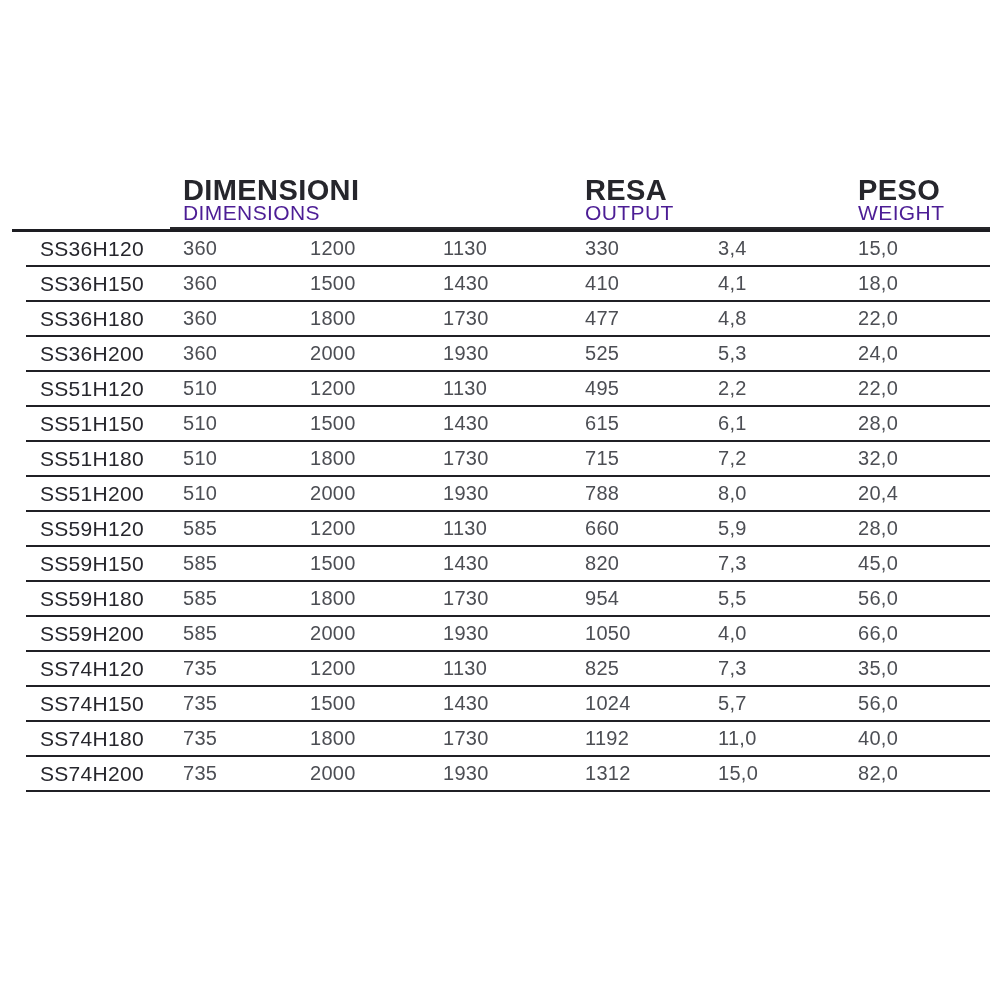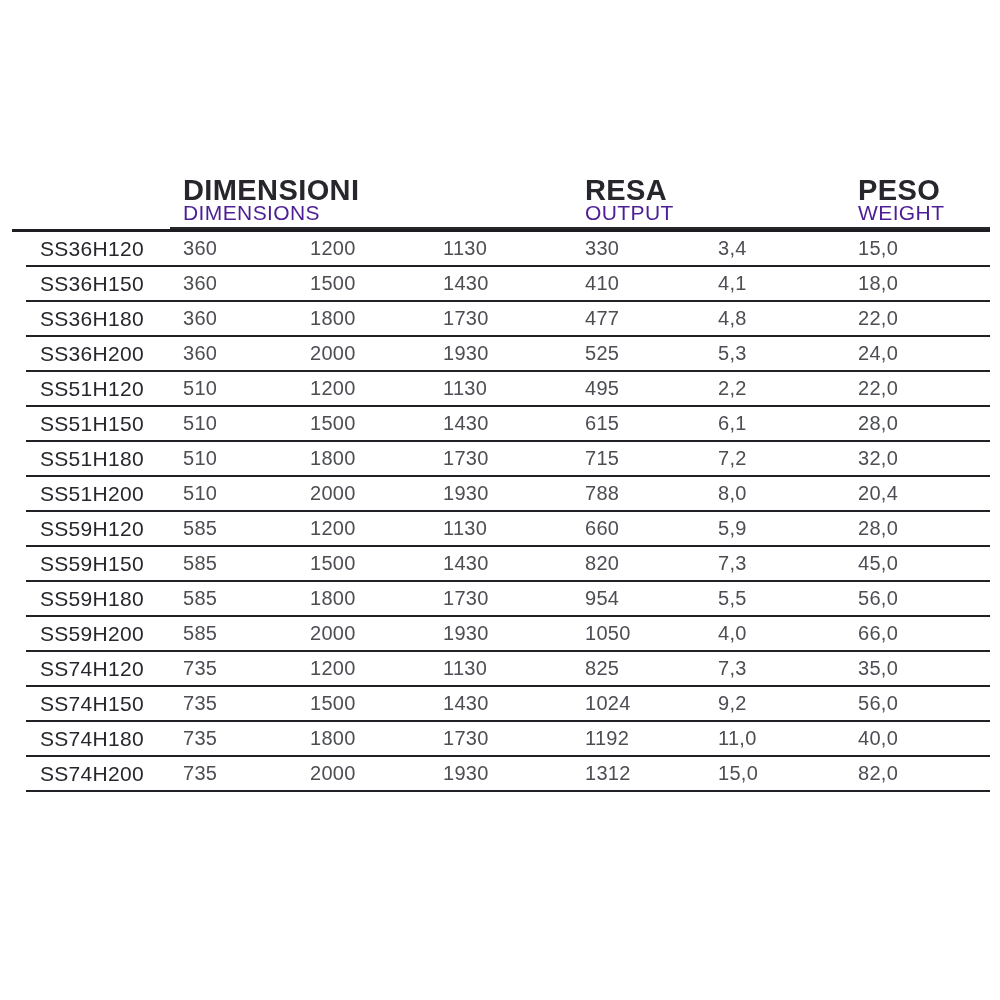--- a/index.html
+++ b/index.html
@@ -184,21 +184,21 @@
         <div class="cell">825</div>
         <div class="cell">7,3</div>
         <div class="cell">35,0</div>
       </div>
       <div class="row">
         <div class="cell art">SS74H150</div>
         <div class="cell">735</div>
         <div class="cell">1500</div>
         <div class="cell">1430</div>
         <div class="cell">1024</div>
-        <div class="cell">9,2</div>
+        <div class="cell">5,7</div>
         <div class="cell">56,0</div>
       </div>
       <div class="row">
         <div class="cell art">SS74H180</div>
         <div class="cell">735</div>
         <div class="cell">1800</div>
         <div class="cell">1730</div>
         <div class="cell">1192</div>
         <div class="cell">11,0</div>
         <div class="cell">40,0</div>

